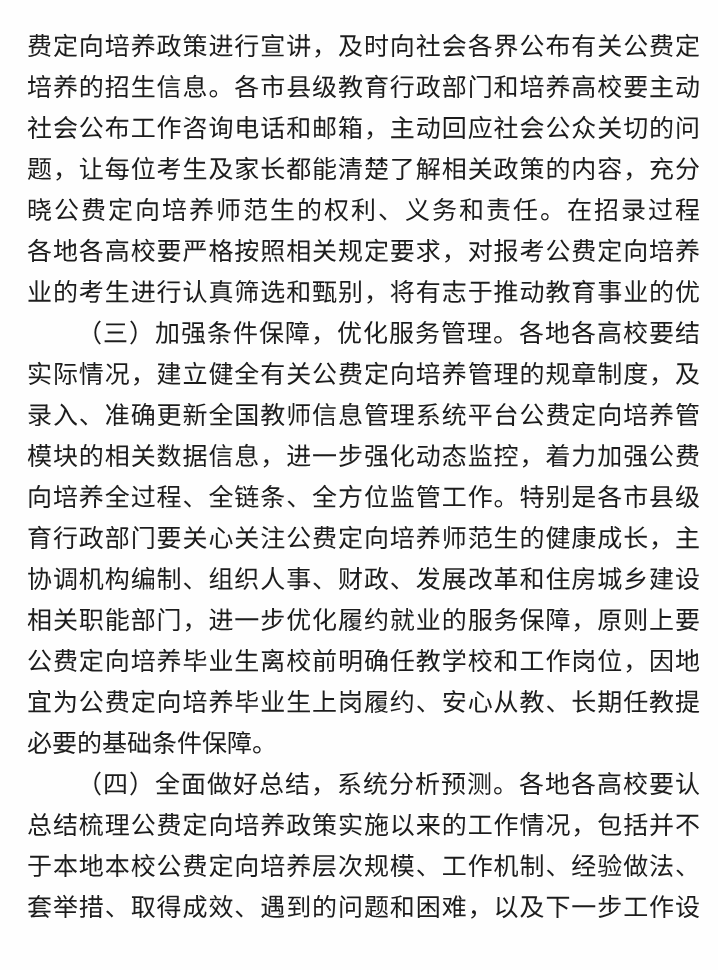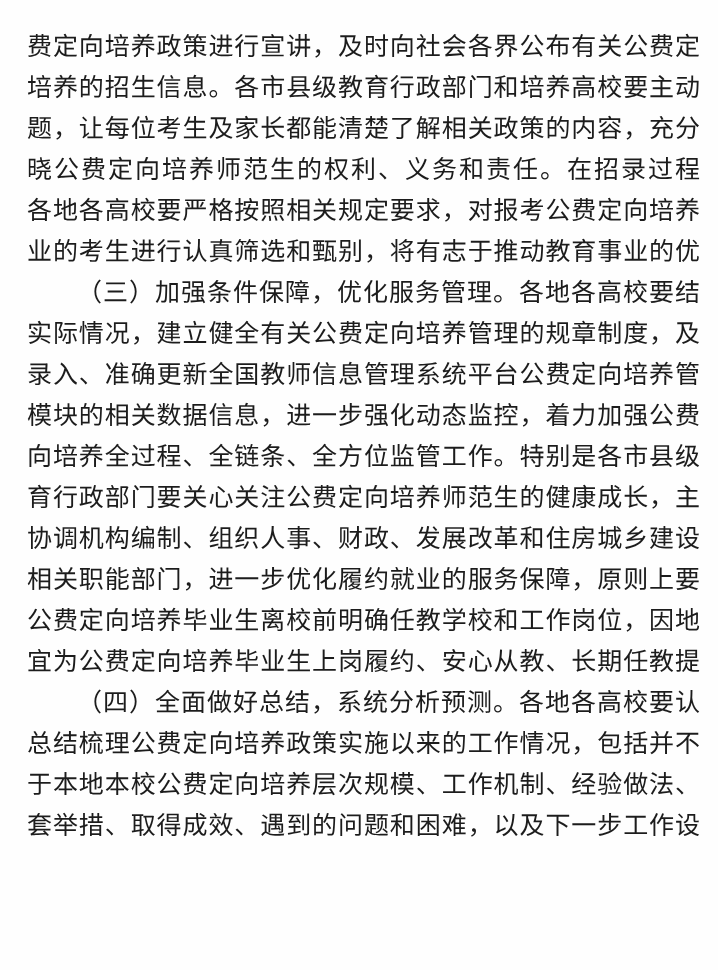--- a/index.html
+++ b/index.html
@@ -37,32 +37,34 @@
     text-align-last: left;
   }
 </style>
 </head>
 <body>
 
 <div class="page">
   <div class="doc-body">
       <div class="line">费定向培养政策进行宣讲，及时向社会各界公布有关公费定向</div>
       <div class="line">培养的招生信息。各市县级教育行政部门和培养高校要主动向</div>
+      <div class="line">社会公布工作咨询电话和邮箱，主动回应社会公众关切的问</div>
       <div class="line">题，让每位考生及家长都能清楚了解相关政策的内容，充分知</div>
       <div class="line">晓公费定向培养师范生的权利、义务和责任。在招录过程中，</div>
       <div class="line">各地各高校要严格按照相关规定要求，对报考公费定向培养专</div>
       <div class="line">业的考生进行认真筛选和甄别，将有志于推动教育事业的优秀</div>
       <div class="line indent">（三）加强条件保障，优化服务管理。各地各高校要结合</div>
       <div class="line">实际情况，建立健全有关公费定向培养管理的规章制度，及时</div>
       <div class="line">录入、准确更新全国教师信息管理系统平台公费定向培养管理</div>
       <div class="line">模块的相关数据信息，进一步强化动态监控，着力加强公费定</div>
       <div class="line">向培养全过程、全链条、全方位监管工作。特别是各市县级教</div>
       <div class="line">育行政部门要关心关注公费定向培养师范生的健康成长，主动</div>
       <div class="line">协调机构编制、组织人事、财政、发展改革和住房城乡建设等</div>
       <div class="line">相关职能部门，进一步优化履约就业的服务保障，原则上要在</div>
       <div class="line">公费定向培养毕业生离校前明确任教学校和工作岗位，因地制</div>
       <div class="line">宜为公费定向培养毕业生上岗履约、安心从教、长期任教提供</div>
+      <div class="line para-end">必要的基础条件保障。</div>
       <div class="line indent">（四）全面做好总结，系统分析预测。各地各高校要认真</div>
       <div class="line">总结梳理公费定向培养政策实施以来的工作情况，包括并不限</div>
       <div class="line">于本地本校公费定向培养层次规模、工作机制、经验做法、配</div>
       <div class="line">套举措、取得成效、遇到的问题和困难，以及下一步工作设想</div>
     </div>
 </div>
 
 </body></html>

